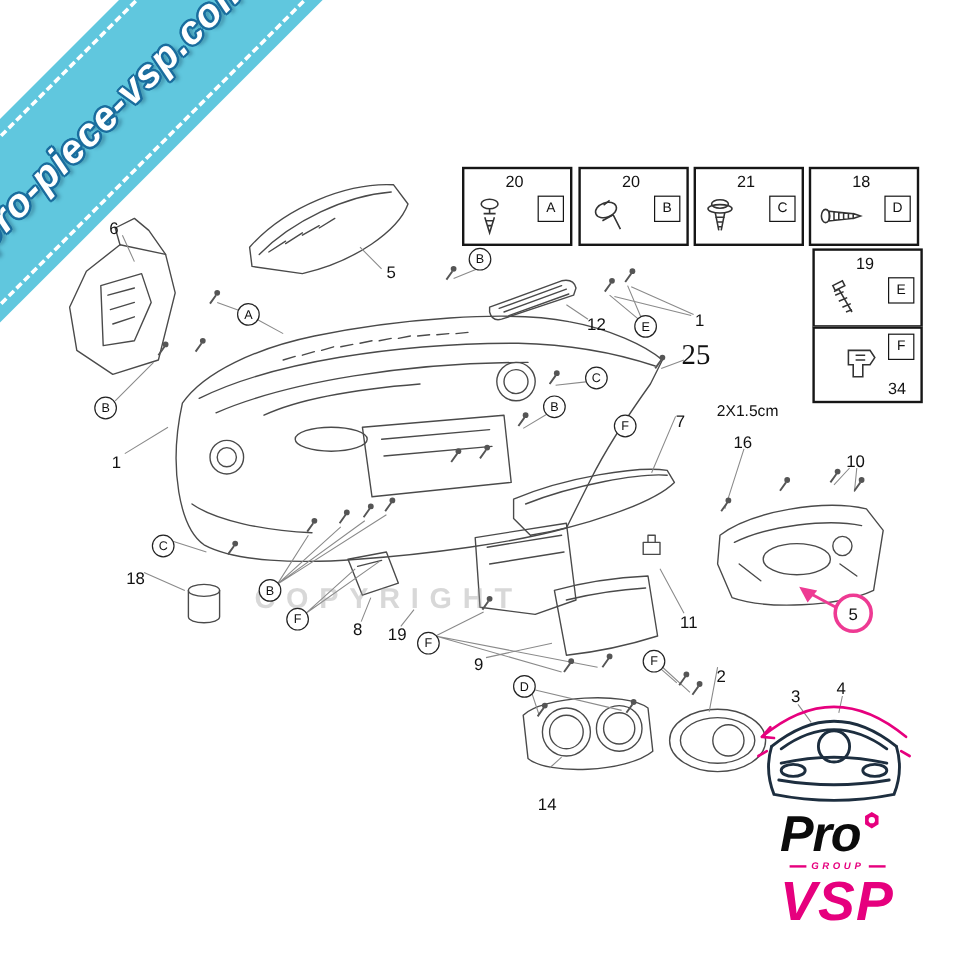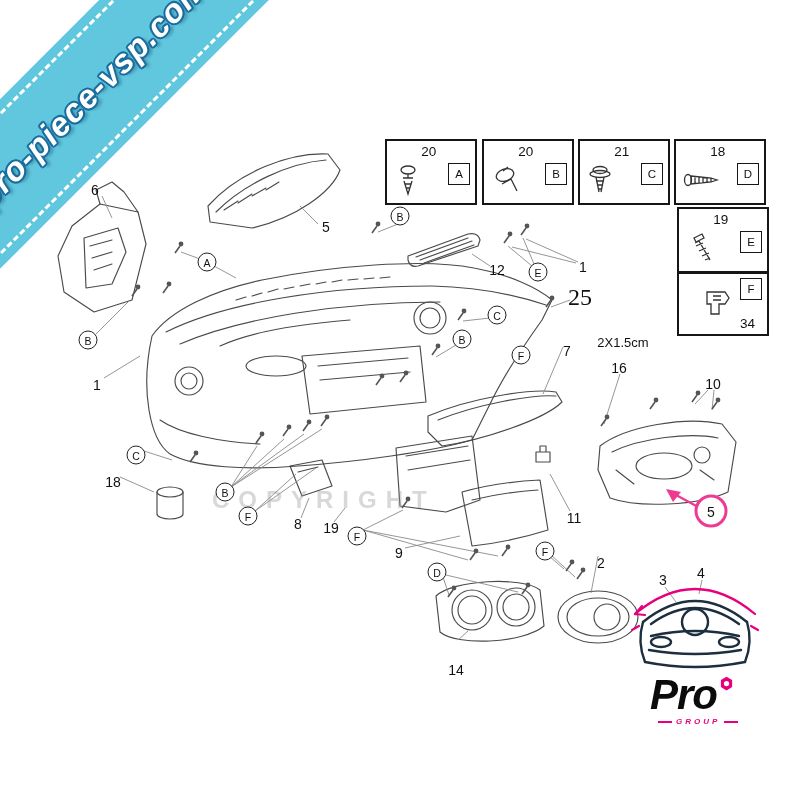--- a/index.html
+++ b/index.html
@@ -333,15 +333,16 @@
     <div class="logo-top">
       <span class="logo-pro">Pro</span>
       <svg class="gear" viewBox="0 0 24 24">
         <path d="M12 1l9 5.5v11L12 23l-9-5.5v-11z" fill="#e6007e"></path>
         <circle cx="12" cy="12" r="4.2" fill="#fff"></circle>
       </svg>
     </div>
     <div class="logo-group">
       <span>GROUP</span>
     </div>
+    <div class="logo-vsp">VSP</div>
   </div>
 
 </div>
 
 </body></html>

